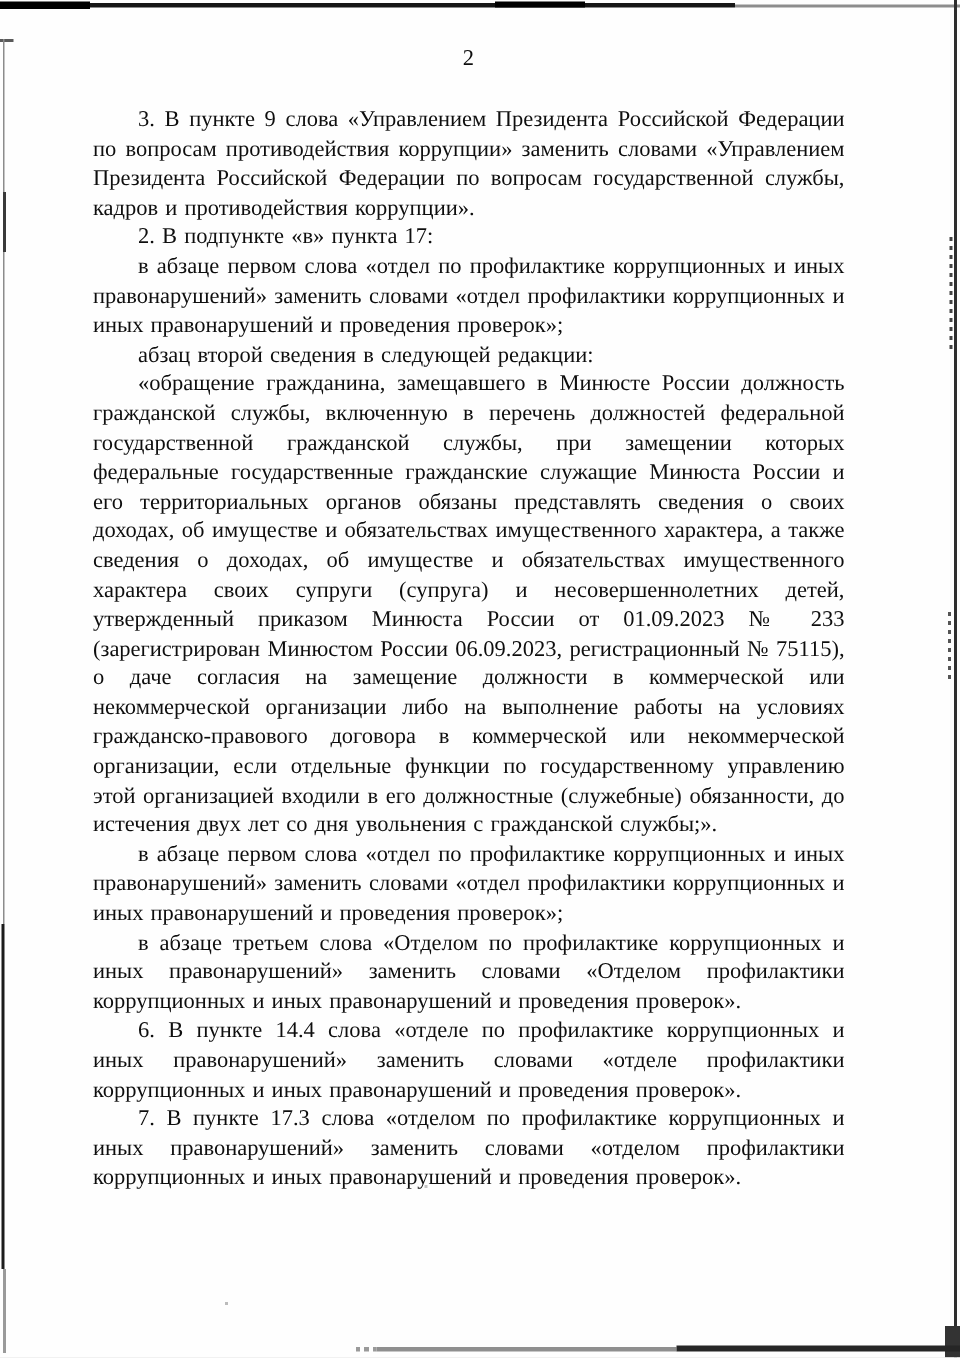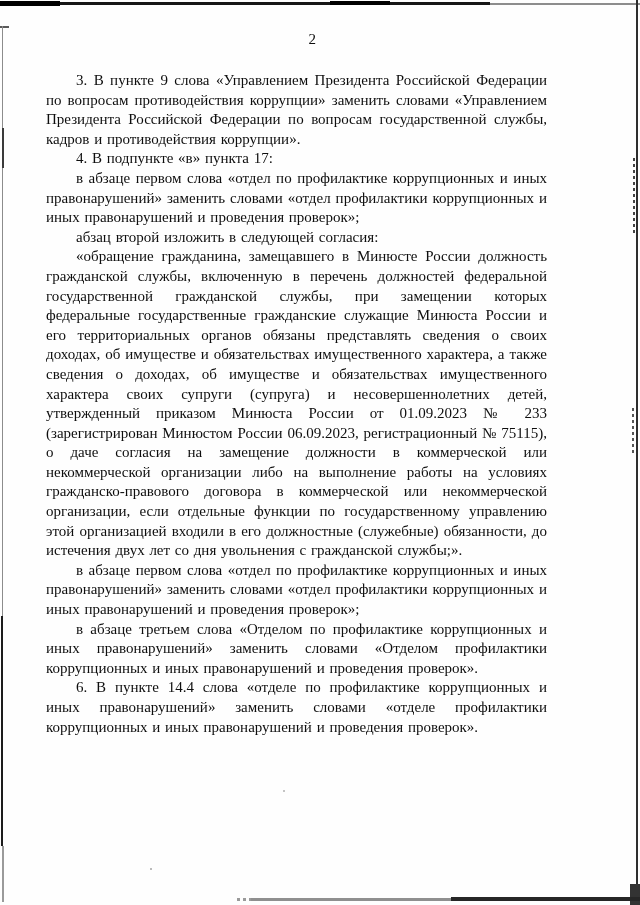--- a/index.html
+++ b/index.html
@@ -21,21 +21,21 @@
     top: 31px;
     left: 62px;
     width: 501px;
     text-align: center;
     font-size: 15px;
     letter-spacing: 0.5px;
   }
   .body-text {
     position: absolute;
     top: 71px;
-    left: 46px;
+    left: 62px;
     width: 501px;
     font-size: 15px;
     line-height: 19.6px;
     text-align: justify;
     hyphens: none;
     word-spacing: 1px;
   }
   .body-text p {
     margin: 0;
     padding: 0;
@@ -86,22 +86,23 @@
   <div class="art bottom-dashes"></div>
   <div class="art bottom-a"></div>
   <div class="art bottom-b"></div>
   <div class="art speck-1"></div>
   <div class="art speck-2"></div>
 
   <div class="page-number">2</div>
 
   <div class="body-text">
       <p>3. В пункте 9 слова «Управлением Президента Российской Федерации по вопросам противодействия коррупции» заменить словами «Управлением Президента Российской Федерации по вопросам государственной службы, кадров и противодействия коррупции».</p>
-      <p>4. В подпункте «в» пункта 17:</p>
+      <p>2. В подпункте «в» пункта 17:</p>
       <p>в абзаце первом слова «отдел по профилактике коррупционных и иных правонарушений» заменить словами «отдел профилактики коррупционных и иных правонарушений и проведения проверок»;</p>
-      <p>абзац второй изложить в следующей согласия:</p>
+      <p>абзац второй сведения в следующей редакции:</p>
       <p>«обращение гражданина, замещавшего в Минюсте России должность гражданской службы, включенную в перечень должностей федеральной государственной гражданской службы, при замещении которых федеральные государственные гражданские служащие Минюста России и его территориальных органов обязаны представлять сведения о своих доходах, об имуществе и обязательствах имущественного характера, а также сведения о доходах, об имуществе и обязательствах имущественного характера своих супруги (супруга) и несовершеннолетних детей, утвержденный приказом Минюста России от 01.09.2023 № 233 (зарегистрирован Минюстом России 06.09.2023, регистрационный № 75115), о даче согласия на замещение должности в коммерческой или некоммерческой организации либо на выполнение работы на условиях гражданско-правового договора в коммерческой или некоммерческой организации, если отдельные функции по государственному управлению этой организацией входили в его должностные (служебные) обязанности, до истечения двух лет со дня увольнения с гражданской службы;».</p>
       <p>в абзаце первом слова «отдел по профилактике коррупционных и иных правонарушений» заменить словами «отдел профилактики коррупционных и иных правонарушений и проведения проверок»;</p>
       <p>в абзаце третьем слова «Отделом по профилактике коррупционных и иных правонарушений» заменить словами «Отделом профилактики коррупционных и иных правонарушений и проведения проверок».</p>
       <p>6. В пункте 14.4 слова «отделе по профилактике коррупционных и иных правонарушений» заменить словами «отделе профилактики коррупционных и иных правонарушений и проведения проверок».</p>
+      <p>7. В пункте 17.3 слова «отделом по профилактике коррупционных и иных правонарушений» заменить словами «отделом профилактики коррупционных и иных правонарушений и проведения проверок».</p>
     </div>
 
 </div>
 
 </body></html>

